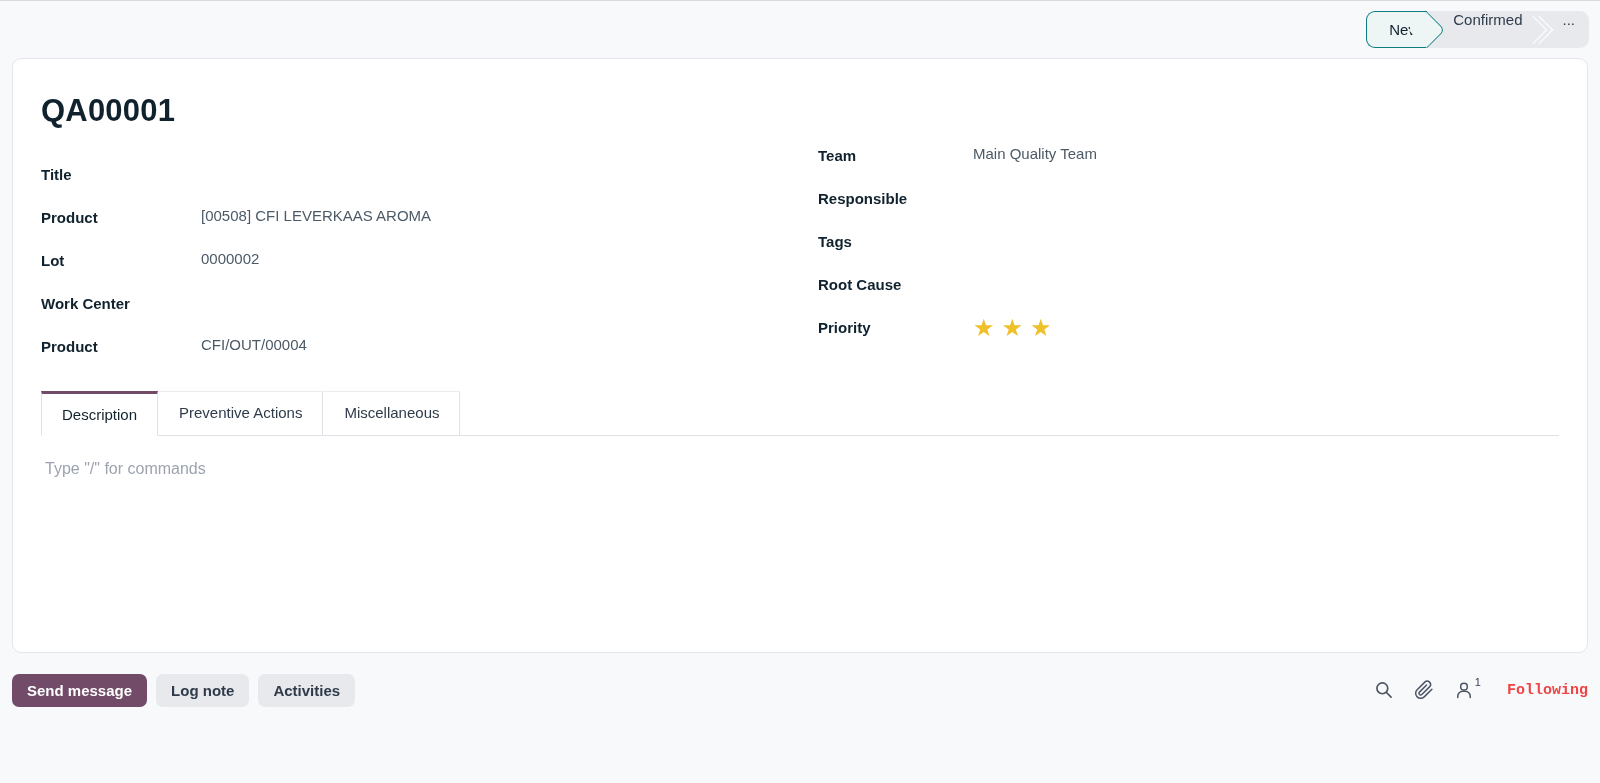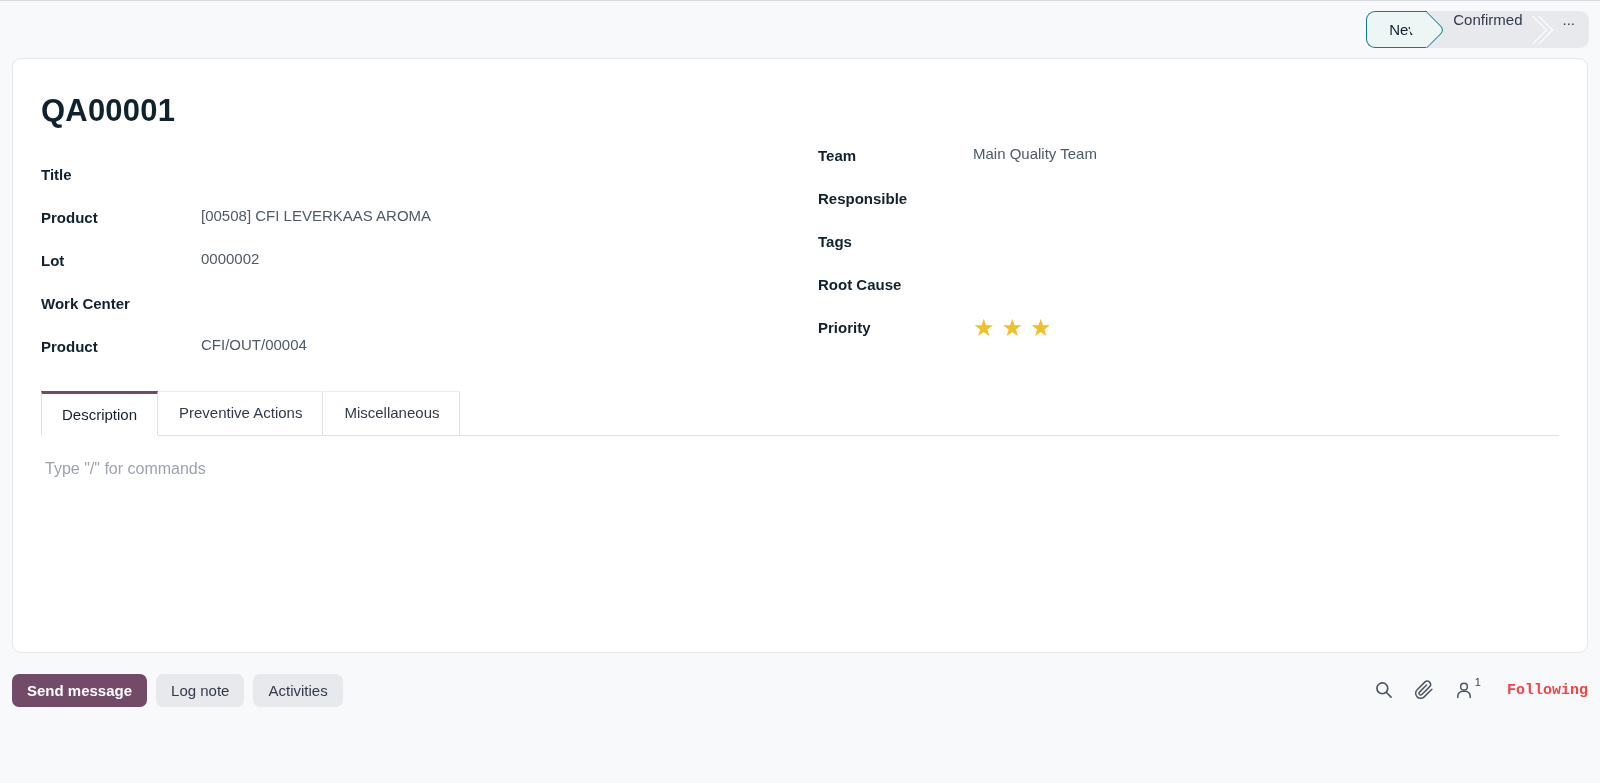--- a/index.html
+++ b/index.html
@@ -177,21 +177,21 @@
     font-size: 15px;
     font-weight: 700;
     border: none;
     border-radius: 7px;
     padding: 8px 15px;
     margin-right: 9px;
     cursor: pointer;
     font-family: "Liberation Sans", "DejaVu Sans", sans-serif;
   }
   .btn-primary { background: #714b67; color: #ffffff; }
-  .btn-secondary { background: #e7e9ed; color: #2f3b4a; font-weight: 400; }
+  .btn-secondary { background: #e7e9ed; color: #2f3b4a; font-weight: 700; }
   .chatter-right {
     margin-left: auto;
     display: flex;
     align-items: center;
     gap: 16px;
   }
   .icon-btn {
     background: none;
     border: none;
     cursor: pointer;

